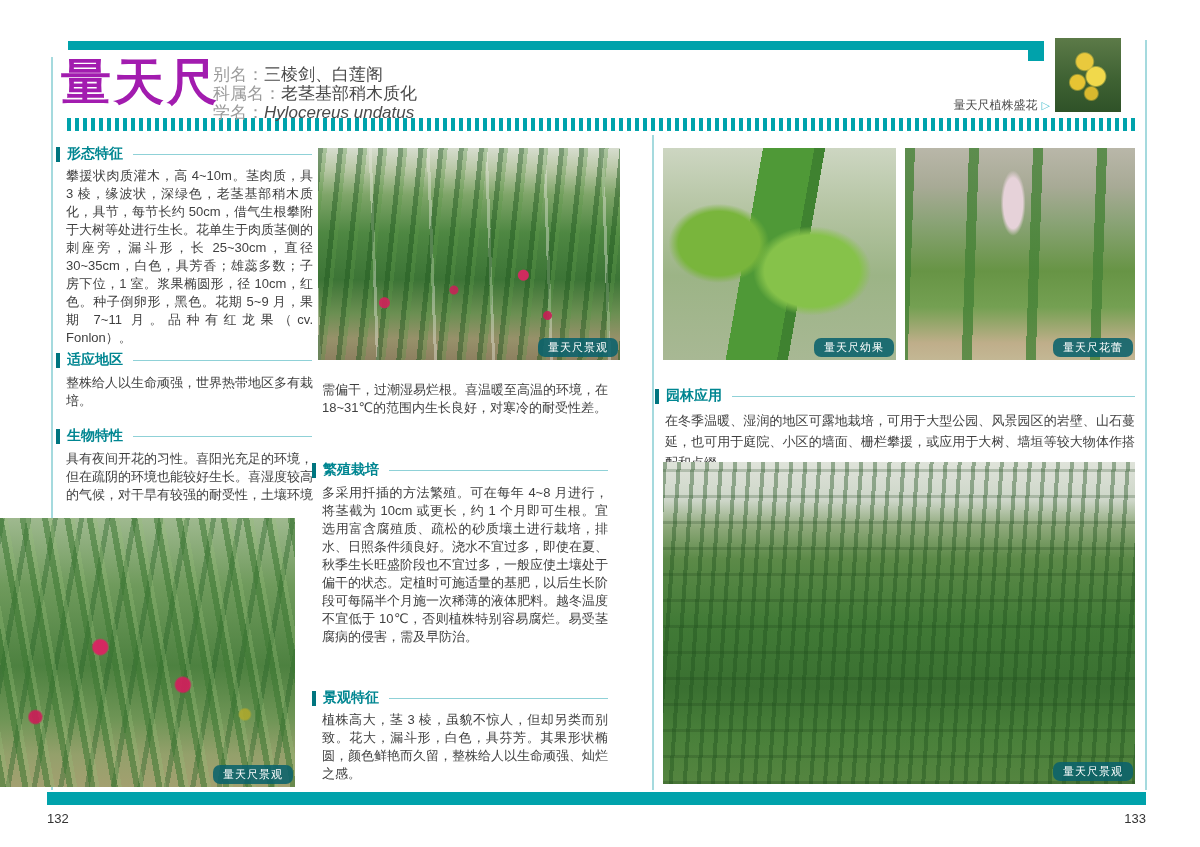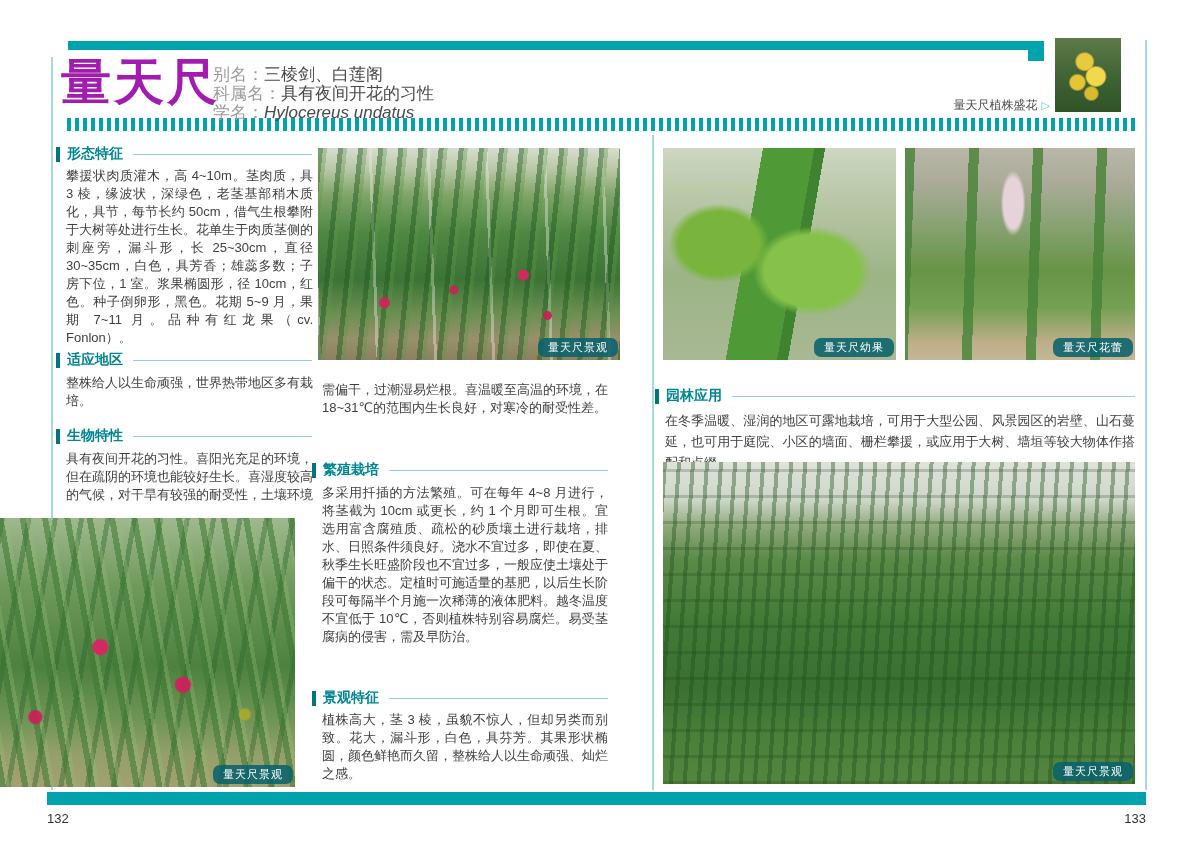--- a/index.html
+++ b/index.html
@@ -92,21 +92,21 @@
   <div class="topbar-hook"></div>
   <div class="stripes"></div>
   <div class="edge-left"></div>
   <div class="edge-right"></div>
   <div class="spine"></div>
   <div class="bottombar"></div>
 
   <div class="title">量天尺</div>
   <div class="meta">
     <div><span class="lbl">别名：</span><span class="val">三棱剑、白莲阁</span></div>
-    <div><span class="lbl">科属名：</span><span class="val">具有夜间开花的习性</span></div>
+    <div><span class="lbl">科属名：</span><span class="val">老茎基部稍木质化</span></div>
     <div><span class="lbl">学名：</span><span class="val latin">Hylocereus undatus</span></div>
   </div>
   <div class="photo thumb"></div>
   <div class="thumb-cap">
     <span>量天尺植株盛花</span><span class="pt">▷</span>
   </div>
 
   <div class="sec-head" style="left:56px;top:146px;width:256px;">
     <i class="accent"></i>
       <b>形态特征</b>

